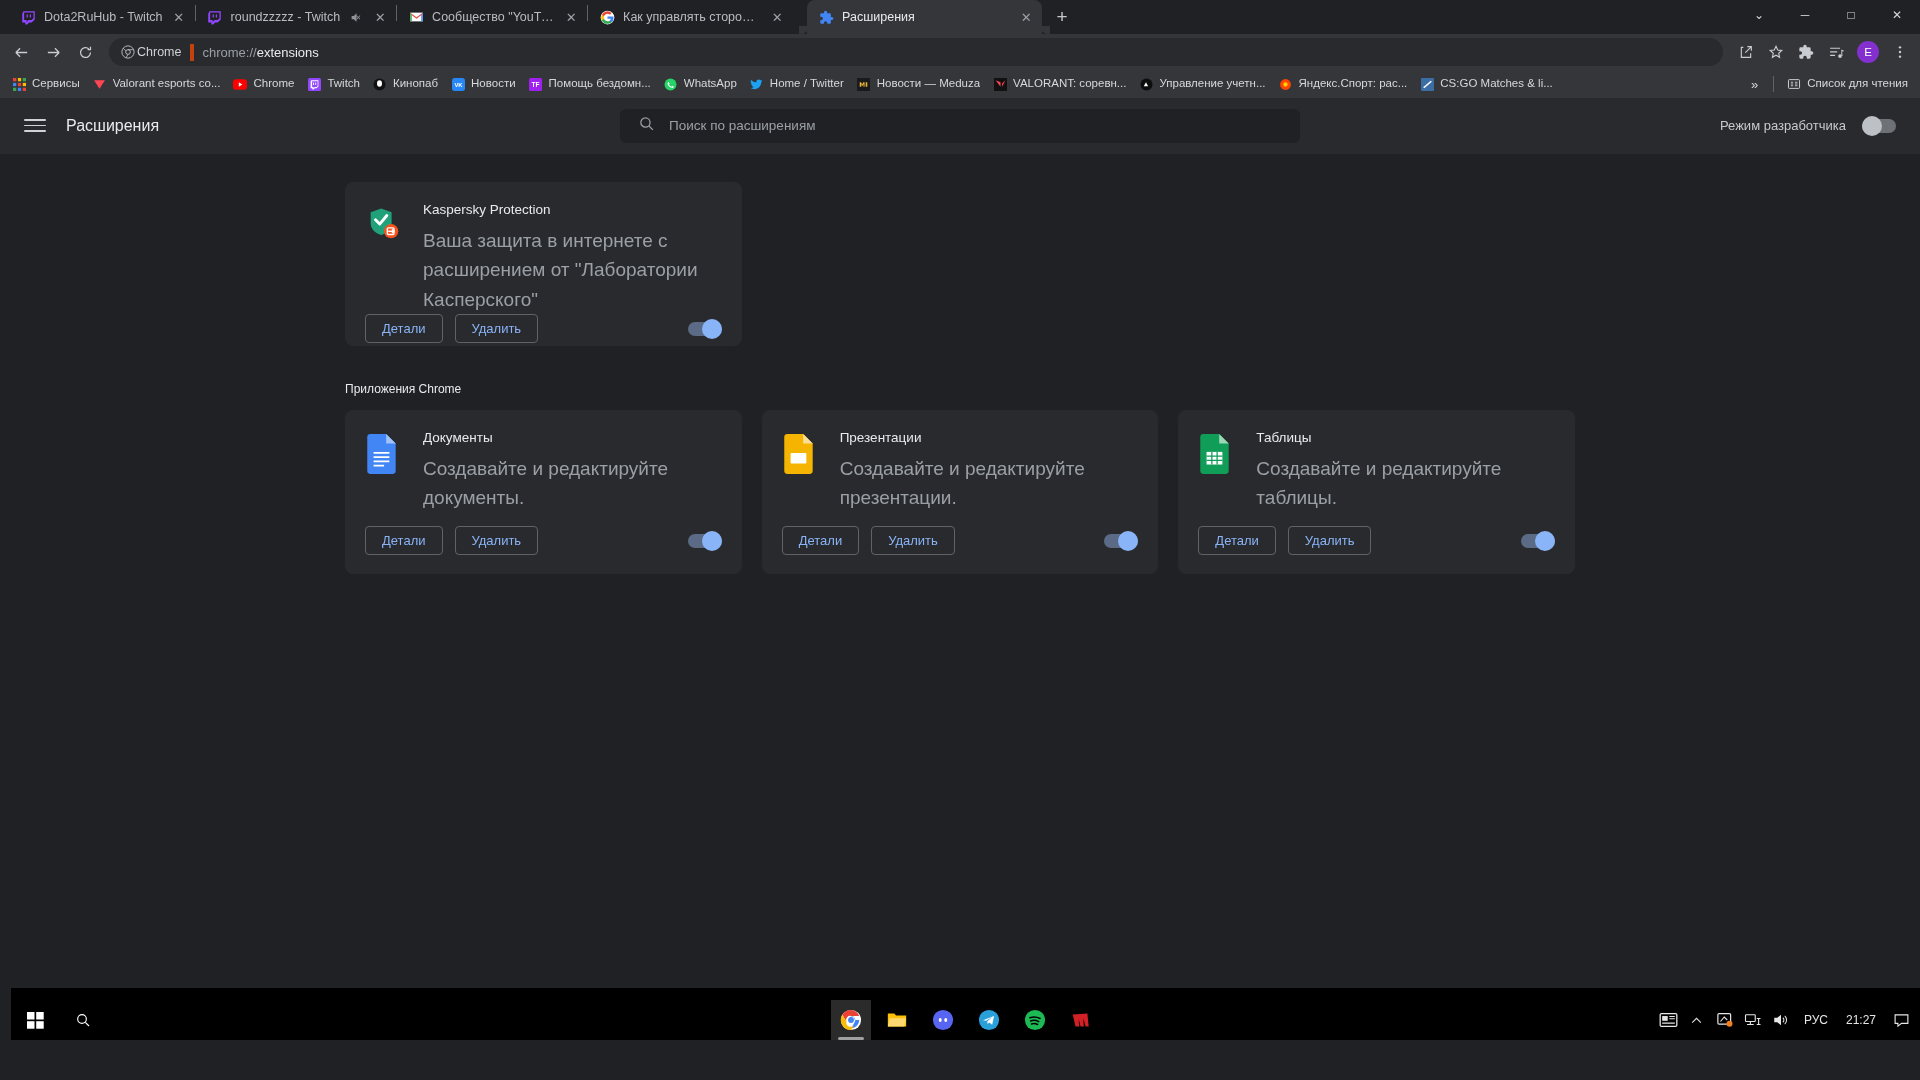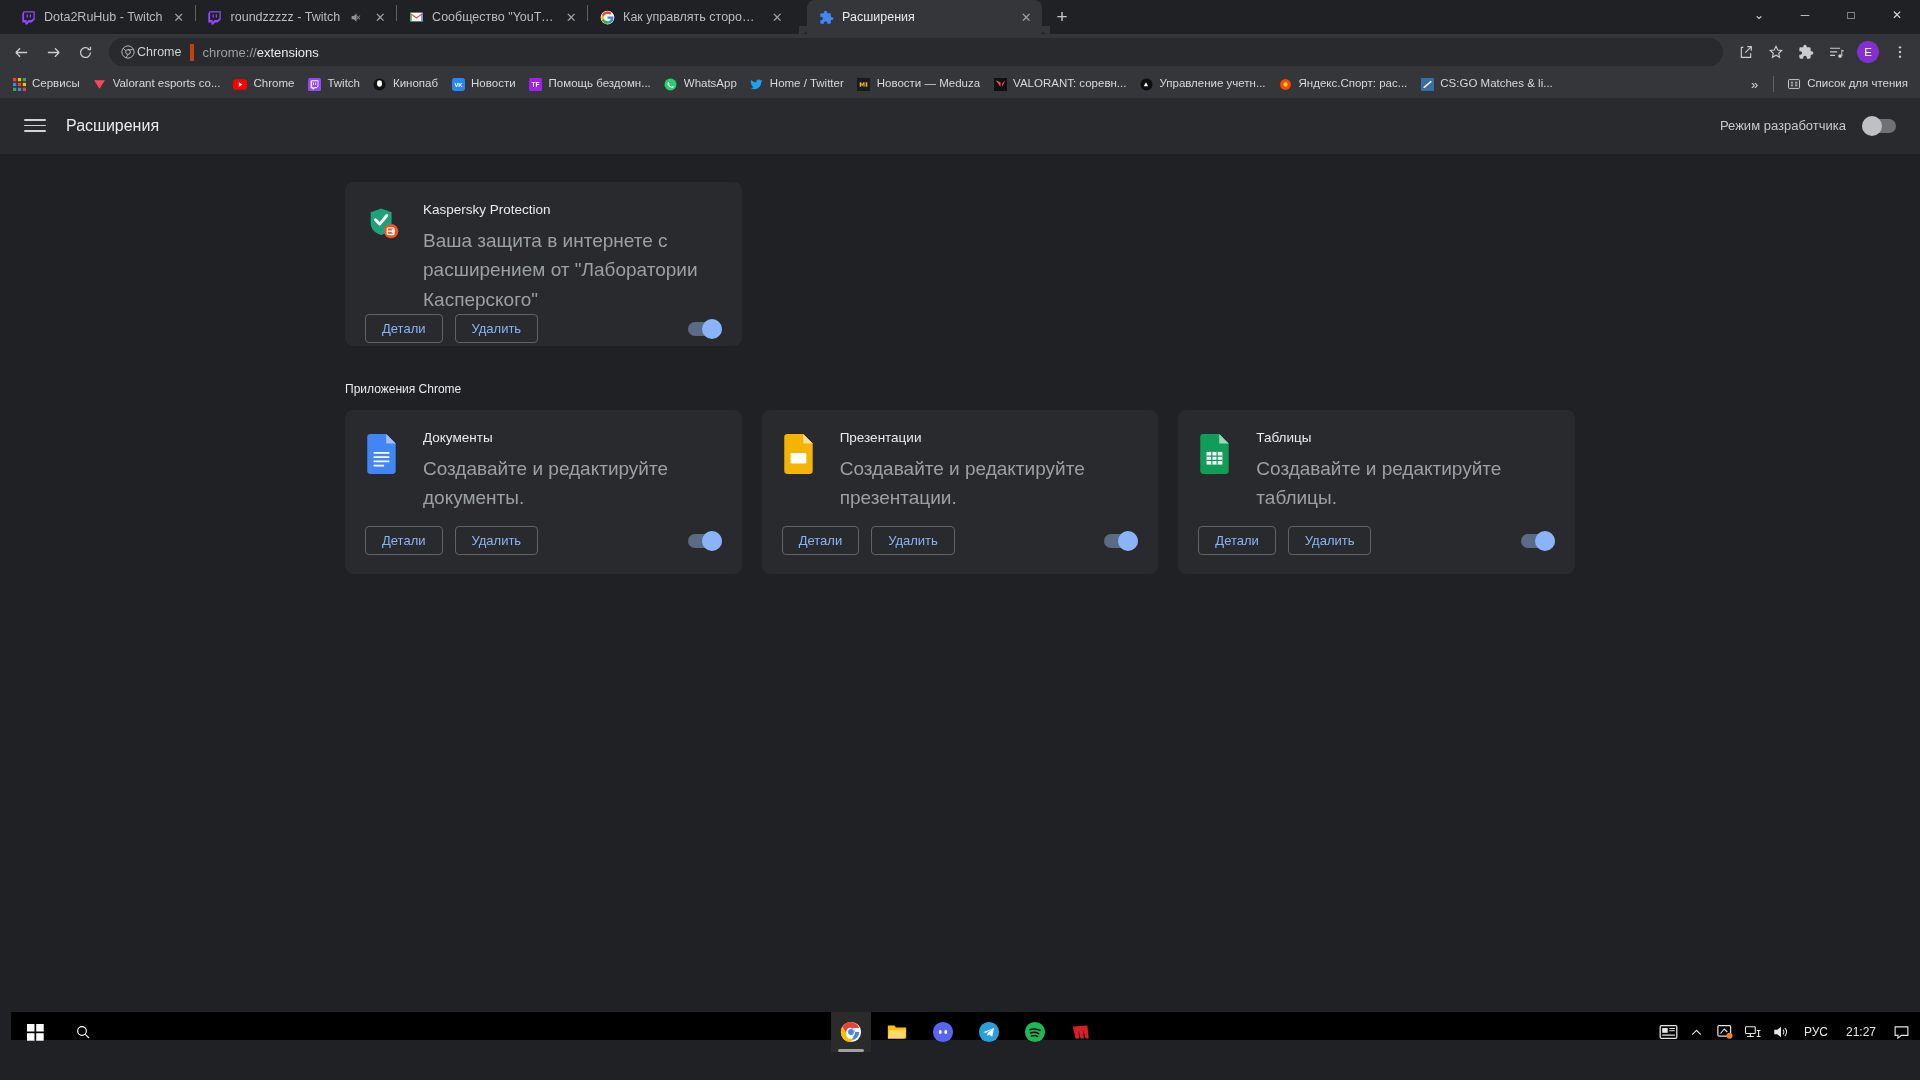--- a/index.html
+++ b/index.html
@@ -269,24 +269,24 @@
     line-height: 1;
   }
   .card-actions .toggle { margin-left: auto; }
   .section-title {
     width: 1230px; margin: 36px auto 14px auto;
     font-size: 12px; color: #e8eaed;
   }
 
   
   .taskbar {
-    height: 28px;
+    height: 52px;
     background: #000;
     display: flex;
-    align-items: flex-start;
+    align-items: flex-end;
     position: absolute;
     bottom: 0; left: 11px; right: 0;
   }
   .tb-start {
     width: 48px; height: 40px;
     display: flex; align-items: center; justify-content: center;
   }
   .tb-search {
     width: 48px; height: 40px;
     display: flex; align-items: center; justify-content: center;
@@ -622,20 +622,29 @@
 <div class="pagebody">
 
   <div class="exthead">
     <div class="hamburger">
       <span></span>
         <span></span>
         <span></span>
     </div>
     <div class="title">Расширения</div>
 
+    <div class="searchwrap">
+      <span>
+        <svg width="17" height="17" viewBox="0 0 24 24">
+            <circle cx="10.5" cy="10.5" r="6.5" fill="none" stroke="#9aa0a6" stroke-width="1.8"></circle>
+            <path stroke="#9aa0a6" stroke-width="1.8" d="M15.5 15.5L21 21"></path>
+          </svg>
+      </span>
+      <input type="text" placeholder="Поиск по расширениям" style="">
+    </div>
 
     <div class="devmode">
       <span>Режим разработчика</span>
       <span class="toggle off">
           <span class="knob"></span>
         </span>
     </div>
   </div>
 
   <div class="content">

